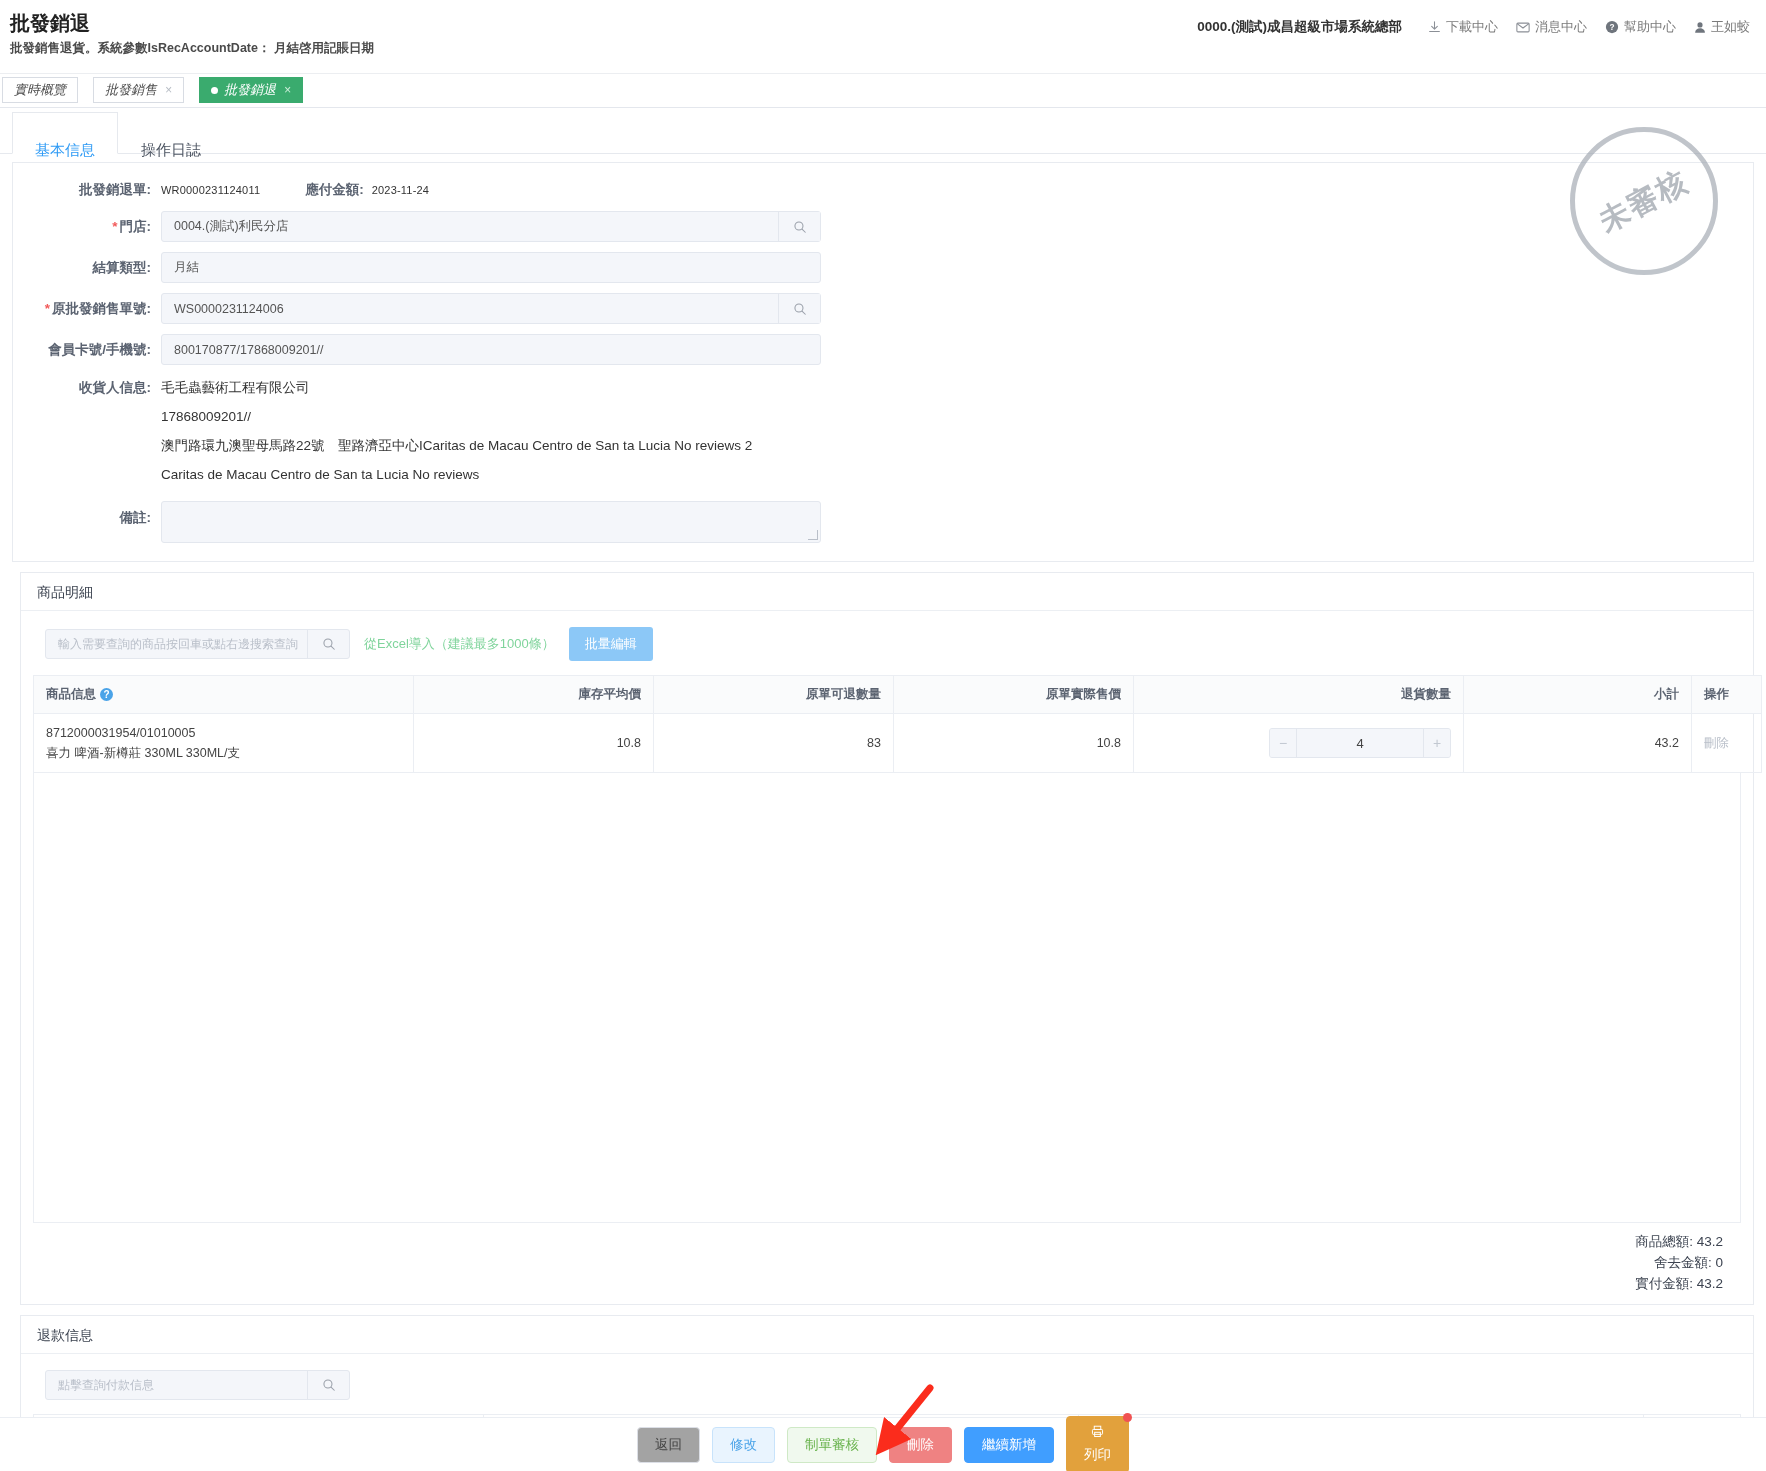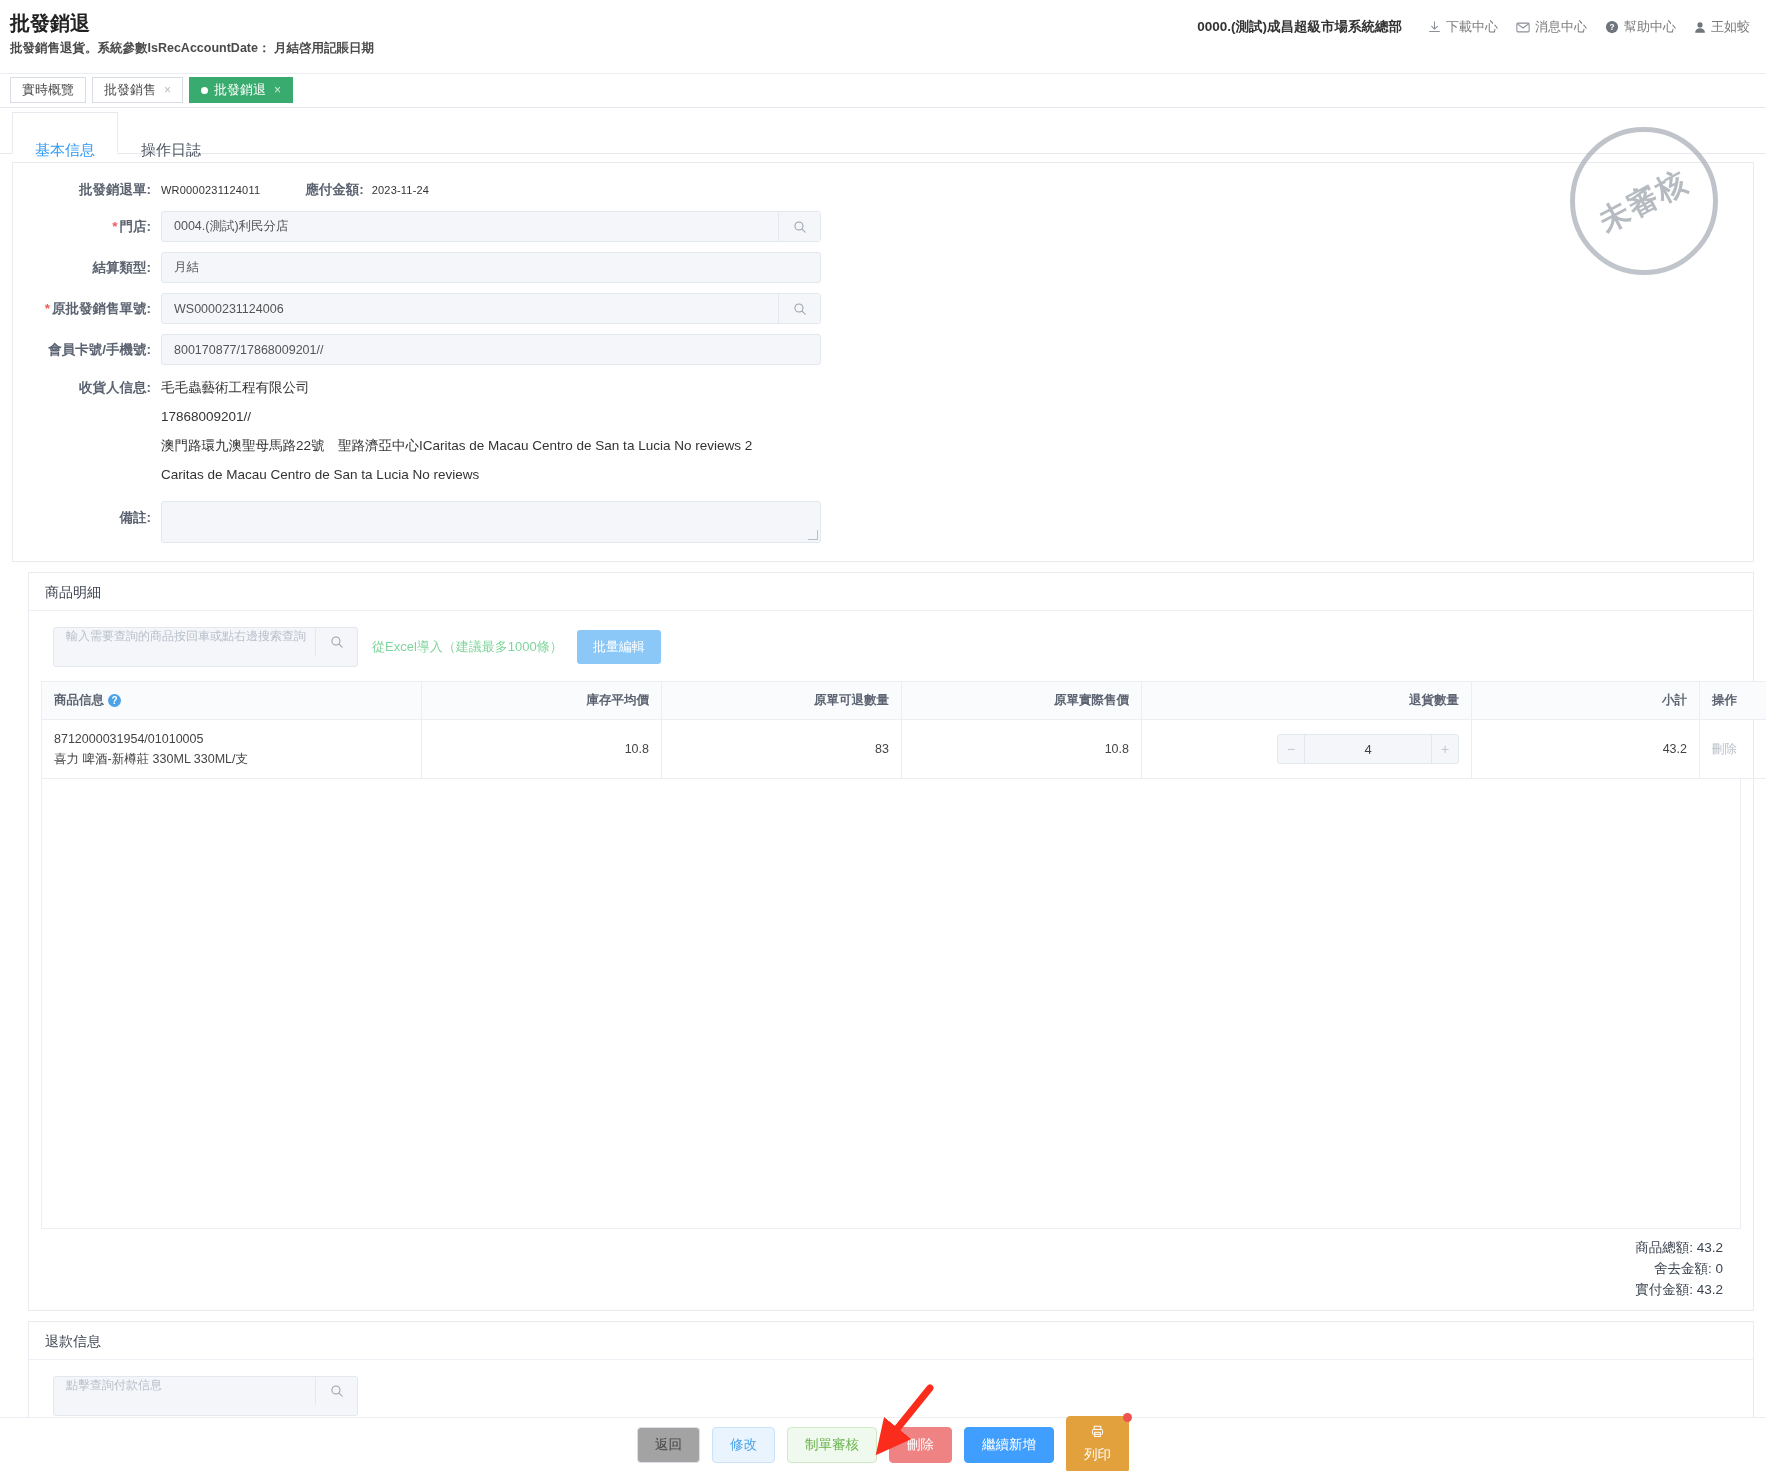--- a/index.html
+++ b/index.html
@@ -33,22 +33,23 @@
   }
   .hdr-org { font-weight: bold; color: #333; font-size: 13.5px; margin-right: 8px; }
   .hdr-link { display: flex; align-items: center; gap: 5px; color: #7b7b7b; cursor: pointer; white-space: nowrap;}
   .hdr-link svg { display:block; }
 
   
   .tabbar {
     height: 34px;
     background: #fff;
     border-bottom: 1px solid #e4e7ed;
-    display: flex; align-items: stretch; gap: 6px;
-    padding: 0 10px;
+    display: flex; align-items: stretch; gap: 15px;
+    padding: 0 2px;
+    font-style: italic;
   }
   .tabchip {
     display: flex; align-items: center; gap: 6px;
     height: 26px; margin-top: 3px;
     padding: 0 11px;
     border: 1px solid #d8dce3;
     background: #fff;
     font-size: 13px; color: #4a4a4a;
     cursor: pointer;
     white-space: nowrap;
@@ -159,38 +160,38 @@
     z-index: 5;
   }
   .stamp span {
     transform: rotate(-28deg);
     font-size: 30px; font-weight: bold; color: #8b929c;
     letter-spacing: 2px;
   }
 
   
   .sect {
-    margin: 10px 12px 0 28px;
+    margin: 10px 12px 0 20px;
     border: 1px solid #e8ebf0;
     background: #fff;
   }
   .sect-hd {
     height: 38px; line-height: 38px;
     padding: 0 16px;
     font-size: 14px; color: #3c4350;
     border-bottom: 1px solid #eceff3;
   }
   .sect-body { padding: 12px 12px 0 12px; }
 
   .goods-toolbar { display: flex; align-items: center; gap: 14px; padding: 4px 0 14px 12px; }
   .mini-search {
-    width: 305px; height: 40px;
+    width: 305px; height: 30px;
     border: 1px solid #e3e7ee; border-radius: 3px;
     background: #f4f6fa;
-    display: flex; 
+    display: flex; align-items: center;
   }
   .mini-search .ph {
     flex: 1; padding-left: 12px; font-size: 12px; color: #b9bfc9;
     overflow: hidden; white-space: nowrap;
   }
   .mag {
     width: 42px; height: 28px; border-left: 1px solid #e3e7ee;
     display: flex; align-items: center; justify-content: center; cursor: pointer;
   }
   .excel-link { font-size: 13px; color: #7fd49b; cursor: pointer; }

